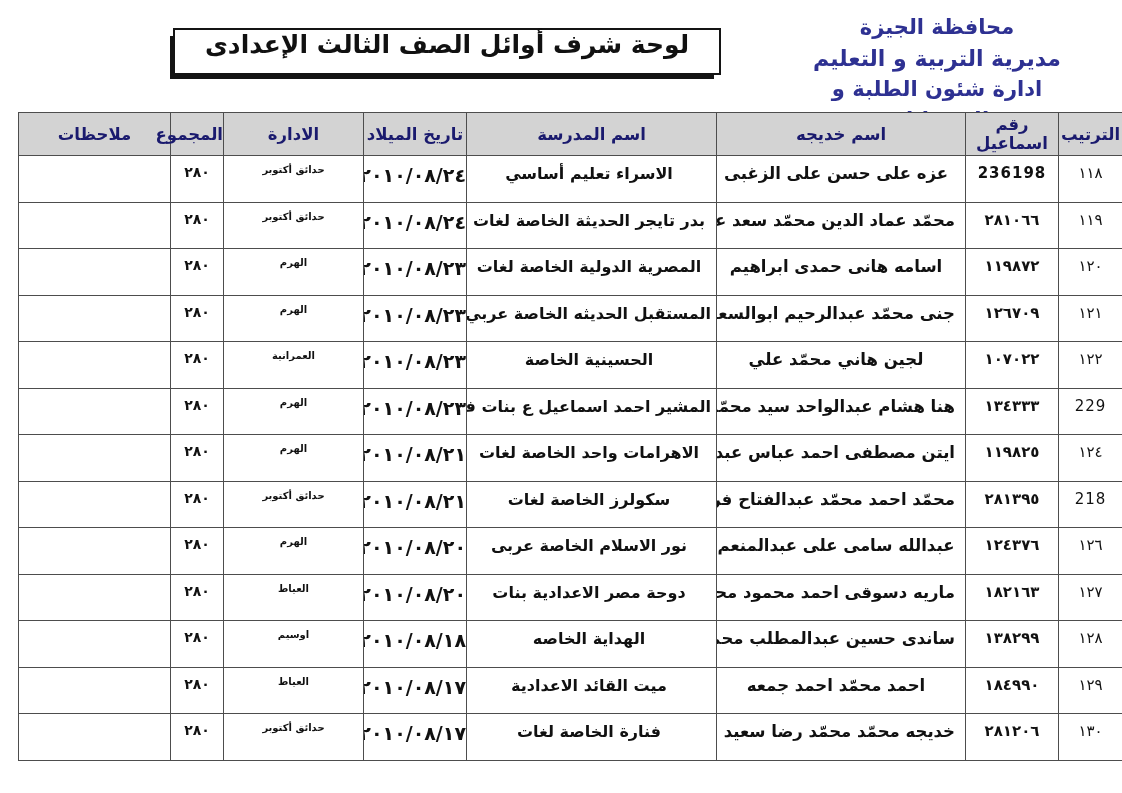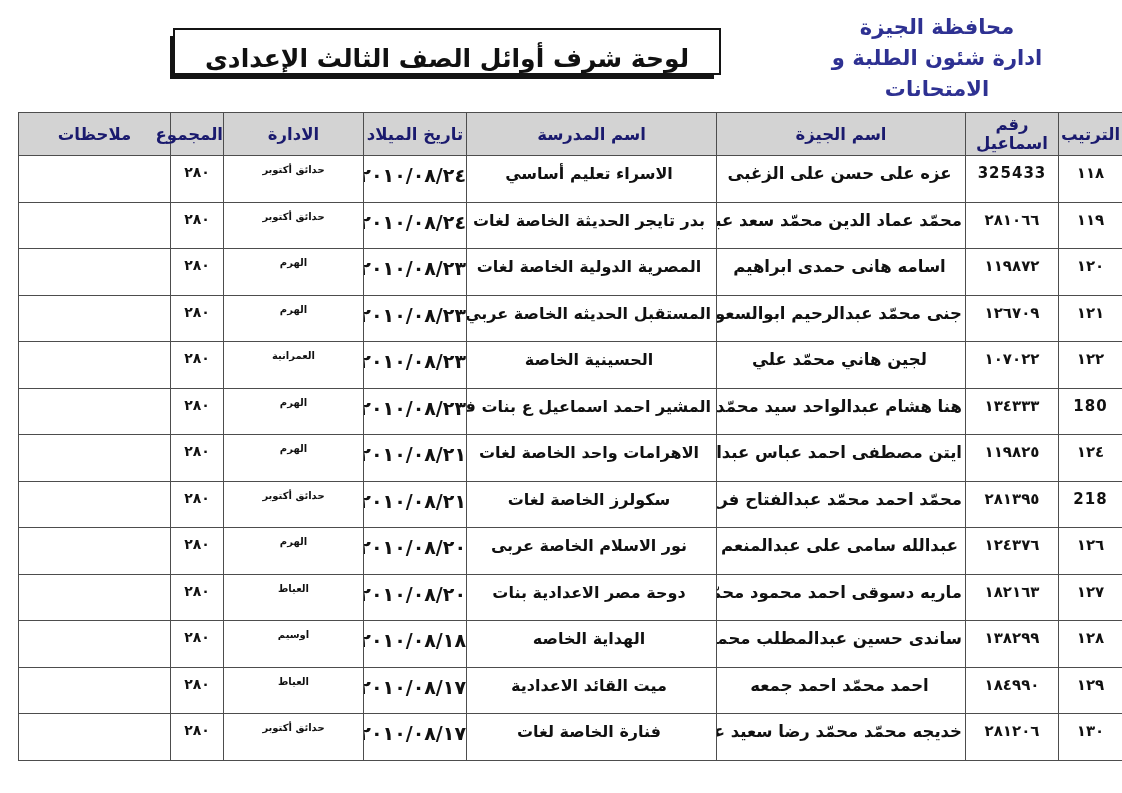--- a/index.html
+++ b/index.html
@@ -18,21 +18,21 @@
   .org{position:absolute;top:12px;right:30px;width:310px;text-align:center;
        color:var(--org-text);font-weight:bold;line-height:31px;}
   .org .l1{font-size:21px;}
   .org .l2{font-size:22px;}
   .org .l3{font-size:21px;}
 
   
   .title-box{position:absolute;top:28px;left:173px;width:548px;height:47px;
        background:#ffffff;border:2px solid #141414;
        box-shadow:-5px 6px 0 -2px #141414;
-       display:flex;align-items:flex-end;justify-content:center;}
+       display:flex;align-items:flex-start;justify-content:center;}
   .title-box .title{font-size:25px;font-weight:bold;color:var(--ink);}
 
   
   table.honor{position:absolute;top:112px;left:18px;width:1104px;
        table-layout:fixed;border-collapse:collapse;direction:rtl;}
   col.col-rank{width:64px;}
   col.col-seat{width:93px;}
   col.col-student{width:249px;}
   col.col-school{width:250px;}
   col.col-birthdate{width:103px;}
@@ -41,36 +41,37 @@
   col.col-notes{width:152px;}
 
   table.honor th{
     background:var(--header-bg);color:var(--header-text);
     border:1px solid var(--border);height:43px;
     font-size:16.5px;font-weight:bold;text-align:center;vertical-align:middle;}
   table.honor td{
     border:1px solid var(--border);height:46.5px;background:#ffffff;
     color:var(--ink);text-align:center;vertical-align:top;padding-top:8px;
     overflow:hidden;white-space:nowrap;}
-  td.cell-rank{font-size:15px;font-weight:700;letter-spacing:1px;}
+  td.cell-rank{font-size:15px;font-weight:400;letter-spacing:1px;}
   td.cell-seat{font-size:15px;font-weight:700;letter-spacing:1px;}
-  td.cell-student{font-size:16.5px;font-weight:700;text-align:right;padding-right:3px;}
+  td.cell-student{font-size:16.5px;font-weight:700;text-align:right;padding-right:10px;}
   td.cell-school{font-size:16px;font-weight:600;text-align:right;padding-right:5px;}
   td.cell-birthdate{font-size:19px;font-weight:700;}
   td.cell-admin{font-size:10px;font-weight:600;}
   td.cell-total{font-size:14px;font-weight:700;}
   td.cell-notes{font-size:13px;}
 </style>
 </head>
 <body>
 
 <div class="page">
 
   <div class="org">
     <div class="l1">محافظة الجيزة</div>
+    <div class="l2">مديرية التربية و التعليم</div>
     <div class="l3">ادارة شئون الطلبة و الامتحانات</div>
   </div>
 
   <div class="title-box">
     <span class="title">لوحة شرف أوائل الصف الثالث الإعدادى</span>
   </div>
 
   <table class="honor">
     <colgroup>
         <col class="col-rank">
@@ -79,32 +80,32 @@
         <col class="col-school">
         <col class="col-birthdate">
         <col class="col-admin">
         <col class="col-total">
         <col class="col-notes">
       </colgroup>
     <thead>
       <tr>
           <th>الترتيب</th>
           <th>رقم اسماعيل</th>
-          <th>اسم الجيزة</th>
+          <th>اسم خديجه</th>
           <th>اسم المدرسة</th>
           <th>تاريخ الميلاد</th>
           <th>الادارة</th>
           <th>المجموع</th>
           <th>ملاحظات</th>
         </tr>
     </thead>
     <tbody>
         <tr>
           <td class="cell-rank">١١٨</td>
-          <td class="cell-seat">325433</td>
+          <td class="cell-seat">236198</td>
           <td class="cell-student">عزه على حسن على الزغبى</td>
           <td class="cell-school">الاسراء تعليم أساسي</td>
           <td class="cell-birthdate">٢٠١٠/٠٨/٢٤</td>
           <td class="cell-admin">حدائق أكتوبر</td>
           <td class="cell-total">٢٨٠</td>
           <td class="cell-notes"></td>
         </tr>
         <tr>
           <td class="cell-rank">١١٩</td>
           <td class="cell-seat">٢٨١٠٦٦</td>
@@ -139,21 +140,21 @@
           <td class="cell-rank">١٢٢</td>
           <td class="cell-seat">١٠٧٠٢٢</td>
           <td class="cell-student">لجين هاني محمّد علي</td>
           <td class="cell-school">الحسينية الخاصة</td>
           <td class="cell-birthdate">٢٠١٠/٠٨/٢٣</td>
           <td class="cell-admin">العمرانية</td>
           <td class="cell-total">٢٨٠</td>
           <td class="cell-notes"></td>
         </tr>
         <tr>
-          <td class="cell-rank">180</td>
+          <td class="cell-rank">229</td>
           <td class="cell-seat">١٣٤٣٣٣</td>
           <td class="cell-student">هنا هشام عبدالواحد سيد محمّد ابوموسى</td>
           <td class="cell-school">المشير احمد اسماعيل ع بنات ف١</td>
           <td class="cell-birthdate">٢٠١٠/٠٨/٢٣</td>
           <td class="cell-admin">الهرم</td>
           <td class="cell-total">٢٨٠</td>
           <td class="cell-notes"></td>
         </tr>
         <tr>
           <td class="cell-rank">١٢٤</td>

